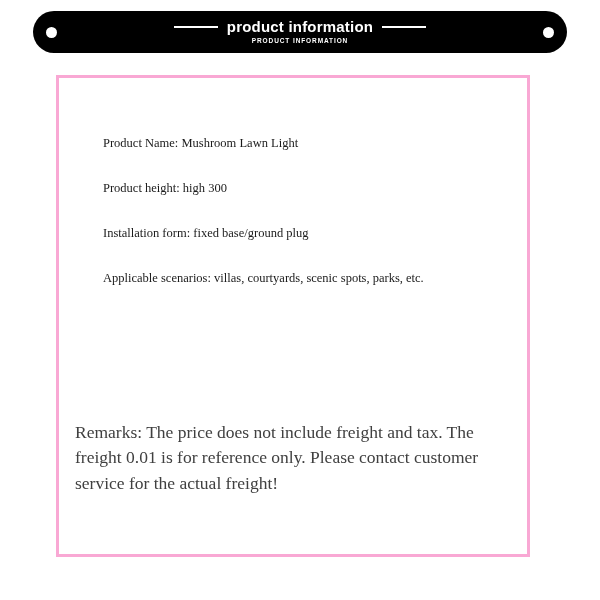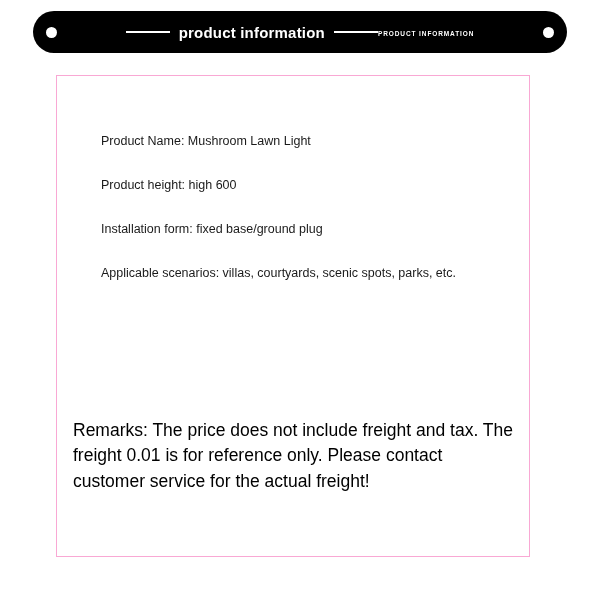--- a/index.html
+++ b/index.html
@@ -41,21 +41,21 @@
     height: 11px;
     margin-top: -5.5px;
     background: #ffffff;
     border-radius: 50%;
   }
   .banner-dot.left { left: 13px; }
   .banner-dot.right { right: 13px; }
 
   .banner-inner {
     display: flex;
-    flex-direction: row;
+    flex-direction: column;
     align-items: center;
     justify-content: space-between;
     line-height: 1;
   }
   .banner-title-row {
     display: flex;
     align-items: center;
     justify-content: center;
   }
   .banner-rule {
@@ -80,23 +80,24 @@
     white-space: nowrap;
   }
 
   
   .box {
     position: absolute;
     left: 56px;
     top: 75px;
     width: 474px;
     height: 482px;
-    border: 1px solid #f9a8d4;
+    border: 3px solid #f9a8d4;
     box-sizing: border-box;
     background: #ffffff;
+    font-family: Liberation Serif, serif;
   }
 
   .specs {
     position: absolute;
     left: 44px;
     top: 58px;
     right: 20px;
   }
   .spec-line {
     font-size: 12.5px;
@@ -104,21 +105,21 @@
     margin-bottom: 30px;
     white-space: nowrap;
   }
   .spec-line:last-child { margin-bottom: 0; margin-top: 24px; }
 
   .remarks {
     position: absolute;
     left: 16px;
     top: 342px;
     right: 14px;
-    color: #000000;
+    color: #404040;
     font-size: 17.5px;
     line-height: 1.45;
     font-weight: normal;
   }
 </style>
 </head>
 <body>
 
 <div class="page">
 
@@ -132,21 +133,21 @@
         <span class="banner-rule"></span>
       </div>
       <div class="banner-sub">PRODUCT INFORMATION</div>
     </div>
   </div>
 
   <div class="box">
 
     <div class="specs">
       <div class="spec-line">Product Name: Mushroom Lawn Light</div>
-      <div class="spec-line">Product height: high 600</div>
+      <div class="spec-line">Product height: high 300</div>
       <div class="spec-line">Installation form: fixed base/ground plug</div>
       <div class="spec-line">Applicable scenarios: villas, courtyards, scenic spots, parks, etc.</div>
     </div>
 
     <div class="remarks">Remarks: The price does not include freight and tax. The freight 0.01 is for reference only. Please contact customer service for the actual freight!</div>
 
   </div>
 
 </div>
 

